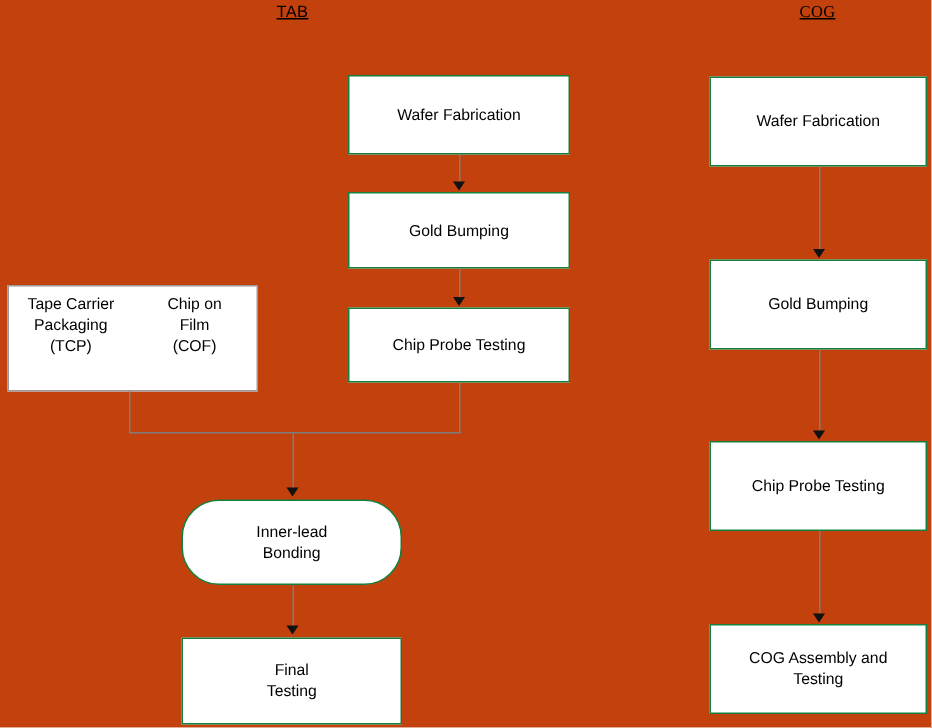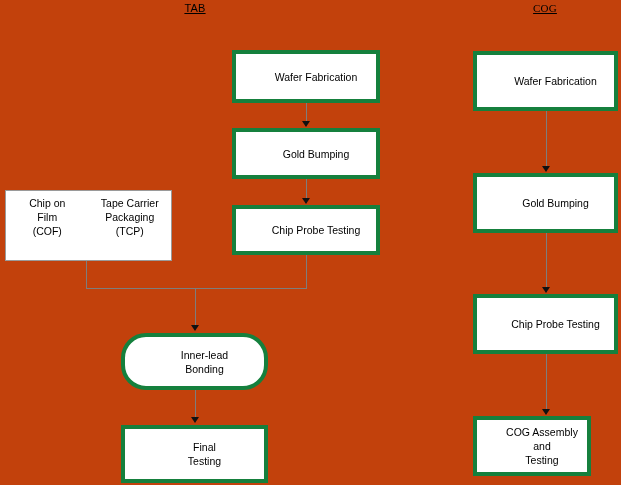--- a/index.html
+++ b/index.html
@@ -26,30 +26,29 @@
     text-decoration: underline;
     text-align: center;
     white-space: nowrap;
     letter-spacing: 0.2px;
   }
 
   
   .pbox {
     position: absolute;
     box-sizing: border-box;
-    border: 4px solid #15803d;
+    border: 1px solid #15803d;
     background: #ffffff;
     display: flex;
     align-items: center;
     justify-content: center;
     text-align: center;
     font-size: 10.5px;
     line-height: 14px;
     color: #000;
-    padding-left: 20px;
   }
   .pbox .ptext {
     display: block;
     padding: 0 4px;
     white-space: pre-line;
   }
 
   
   .tape-box {
     position: absolute;
@@ -120,26 +119,26 @@
 
   <div class="vline" style="left:306px; top:179px; height:19px;"></div>
   <div class="arrowhead" style="left:302px; top:198px;"></div>
 
   <div class="pbox" style="left:232px; top:205px; width:148px; height:50px;">
     <span class="ptext">Chip Probe Testing</span>
   </div>
 
   <div class="tape-box" style="left:5px; top:190px; width:167px; height:71px;">
     <div class="tape-cols">
+      <div class="tape-cell">Tape Carrier
+Packaging
+(TCP)</div>
       <div class="tape-cell">Chip on
 Film
 (COF)</div>
-      <div class="tape-cell">Tape Carrier
-Packaging
-(TCP)</div>
     </div>
   </div>
 
   <div class="vline" style="left:86px; top:261px; height:28px;"></div>
   <div class="vline" style="left:306px; top:255px; height:34px;"></div>
   <div class="hline" style="left:86px; top:288px; width:221px;"></div>
   <div class="vline" style="left:195px; top:288px; height:38px;"></div>
   <div class="arrowhead" style="left:191px; top:325px;"></div>
 
   <div class="pbox" style="left:121px; top:333px; width:147px; height:57px;border-radius:25px;">
@@ -169,18 +168,18 @@
   <div class="vline" style="left:546px; top:233px; height:54px;"></div>
   <div class="arrowhead" style="left:542px; top:287px;"></div>
 
   <div class="pbox" style="left:473px; top:294px; width:145px; height:60px;">
     <span class="ptext">Chip Probe Testing</span>
   </div>
 
   <div class="vline" style="left:546px; top:354px; height:55px;"></div>
   <div class="arrowhead" style="left:542px; top:409px;"></div>
 
-  <div class="pbox" style="left:473px; top:416px; width:118px; height:60px;">
+  <div class="pbox" style="left:473px; top:416px; width:145px; height:60px;">
     <span class="ptext">COG Assembly and
 Testing</span>
   </div>
 
 </div>
 
 </body></html>

